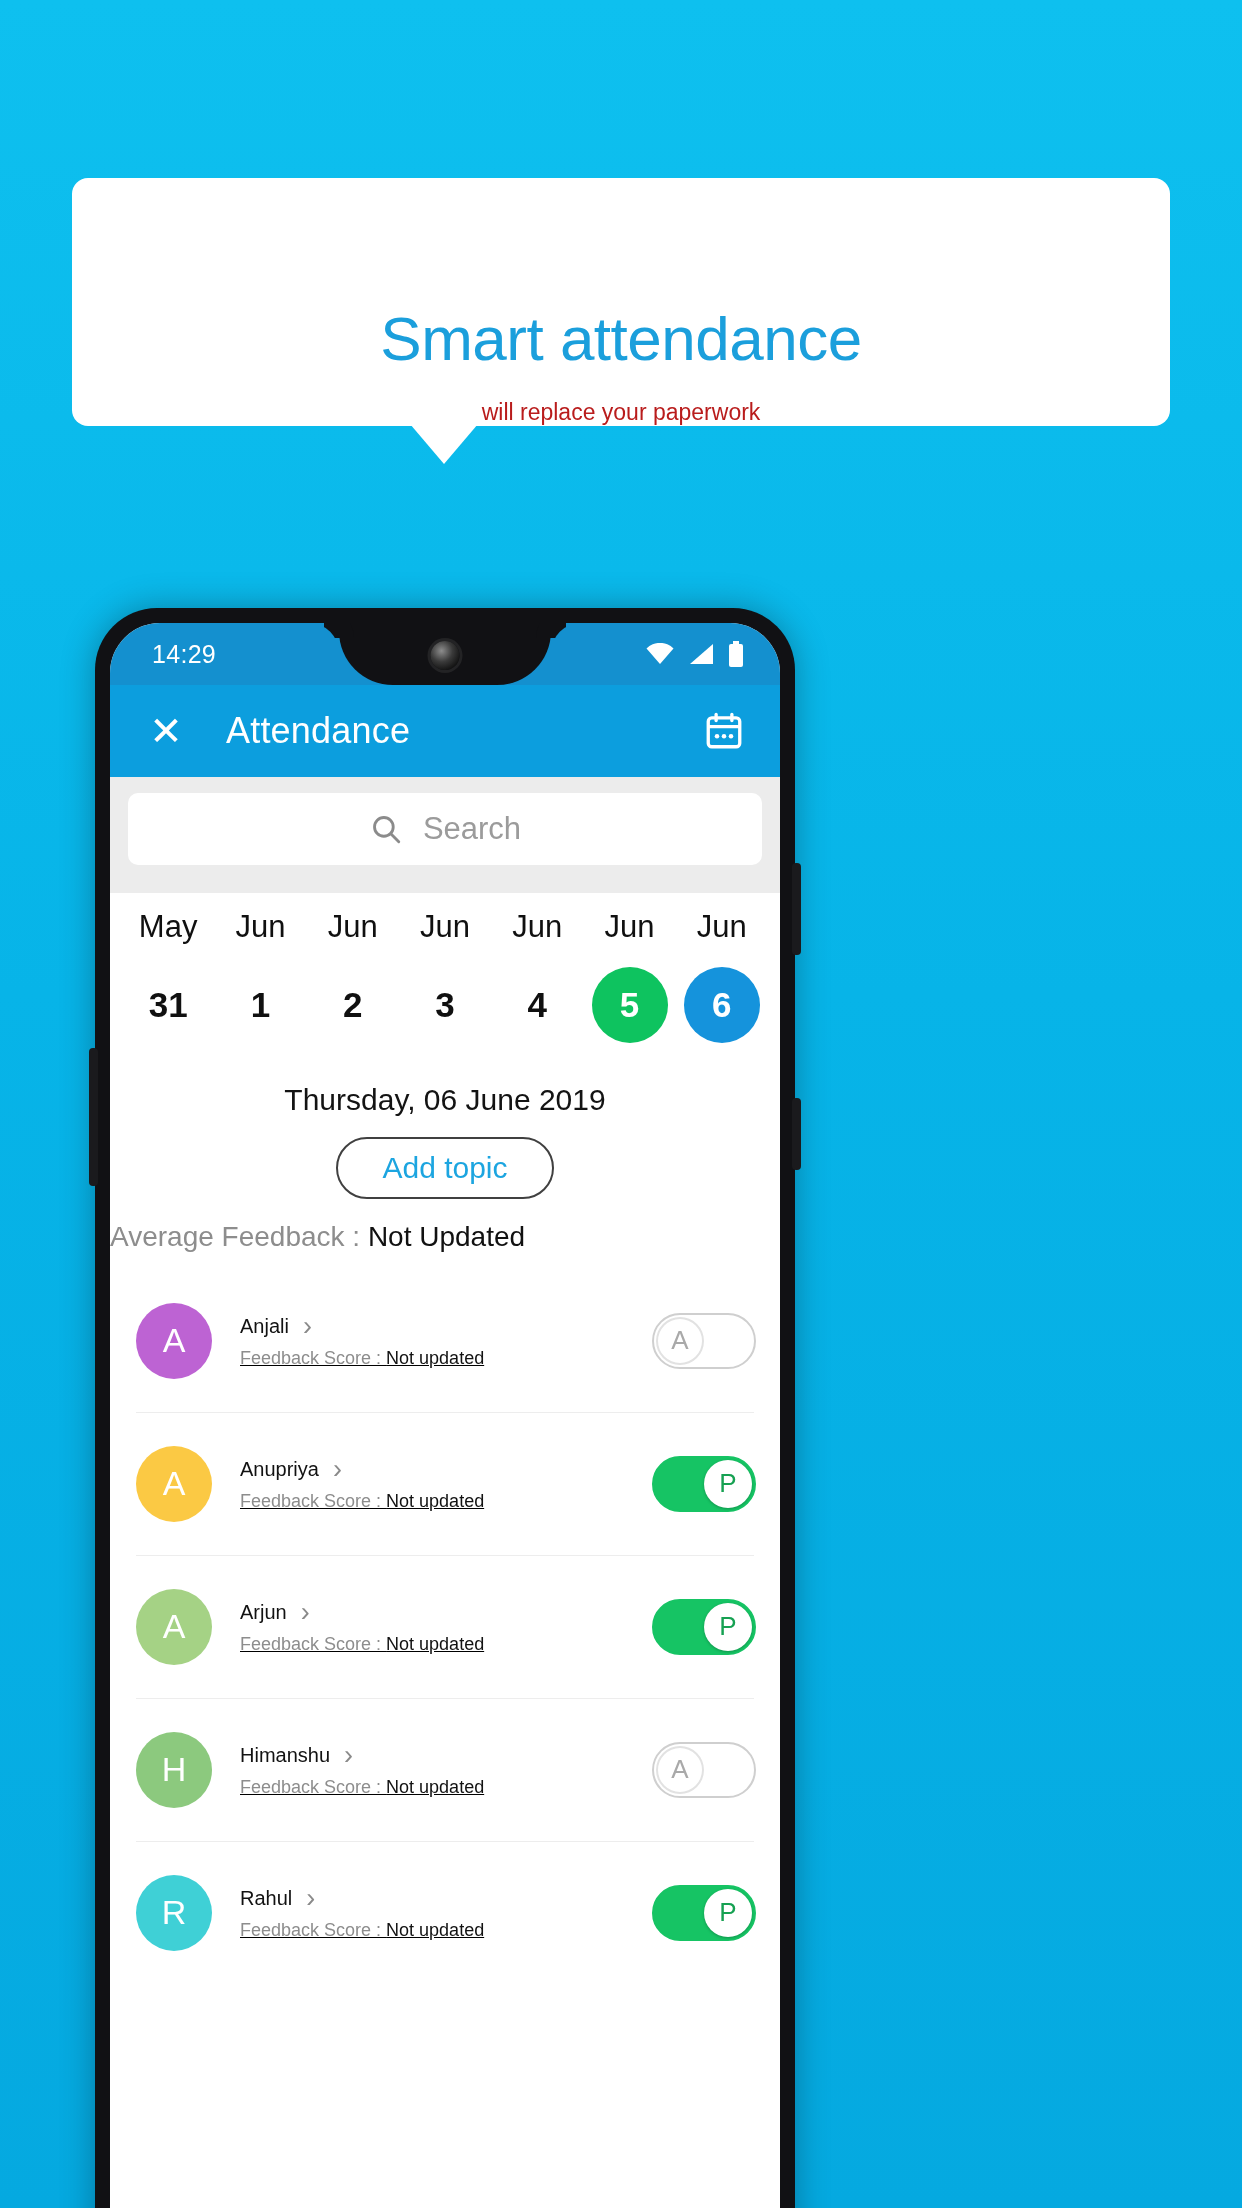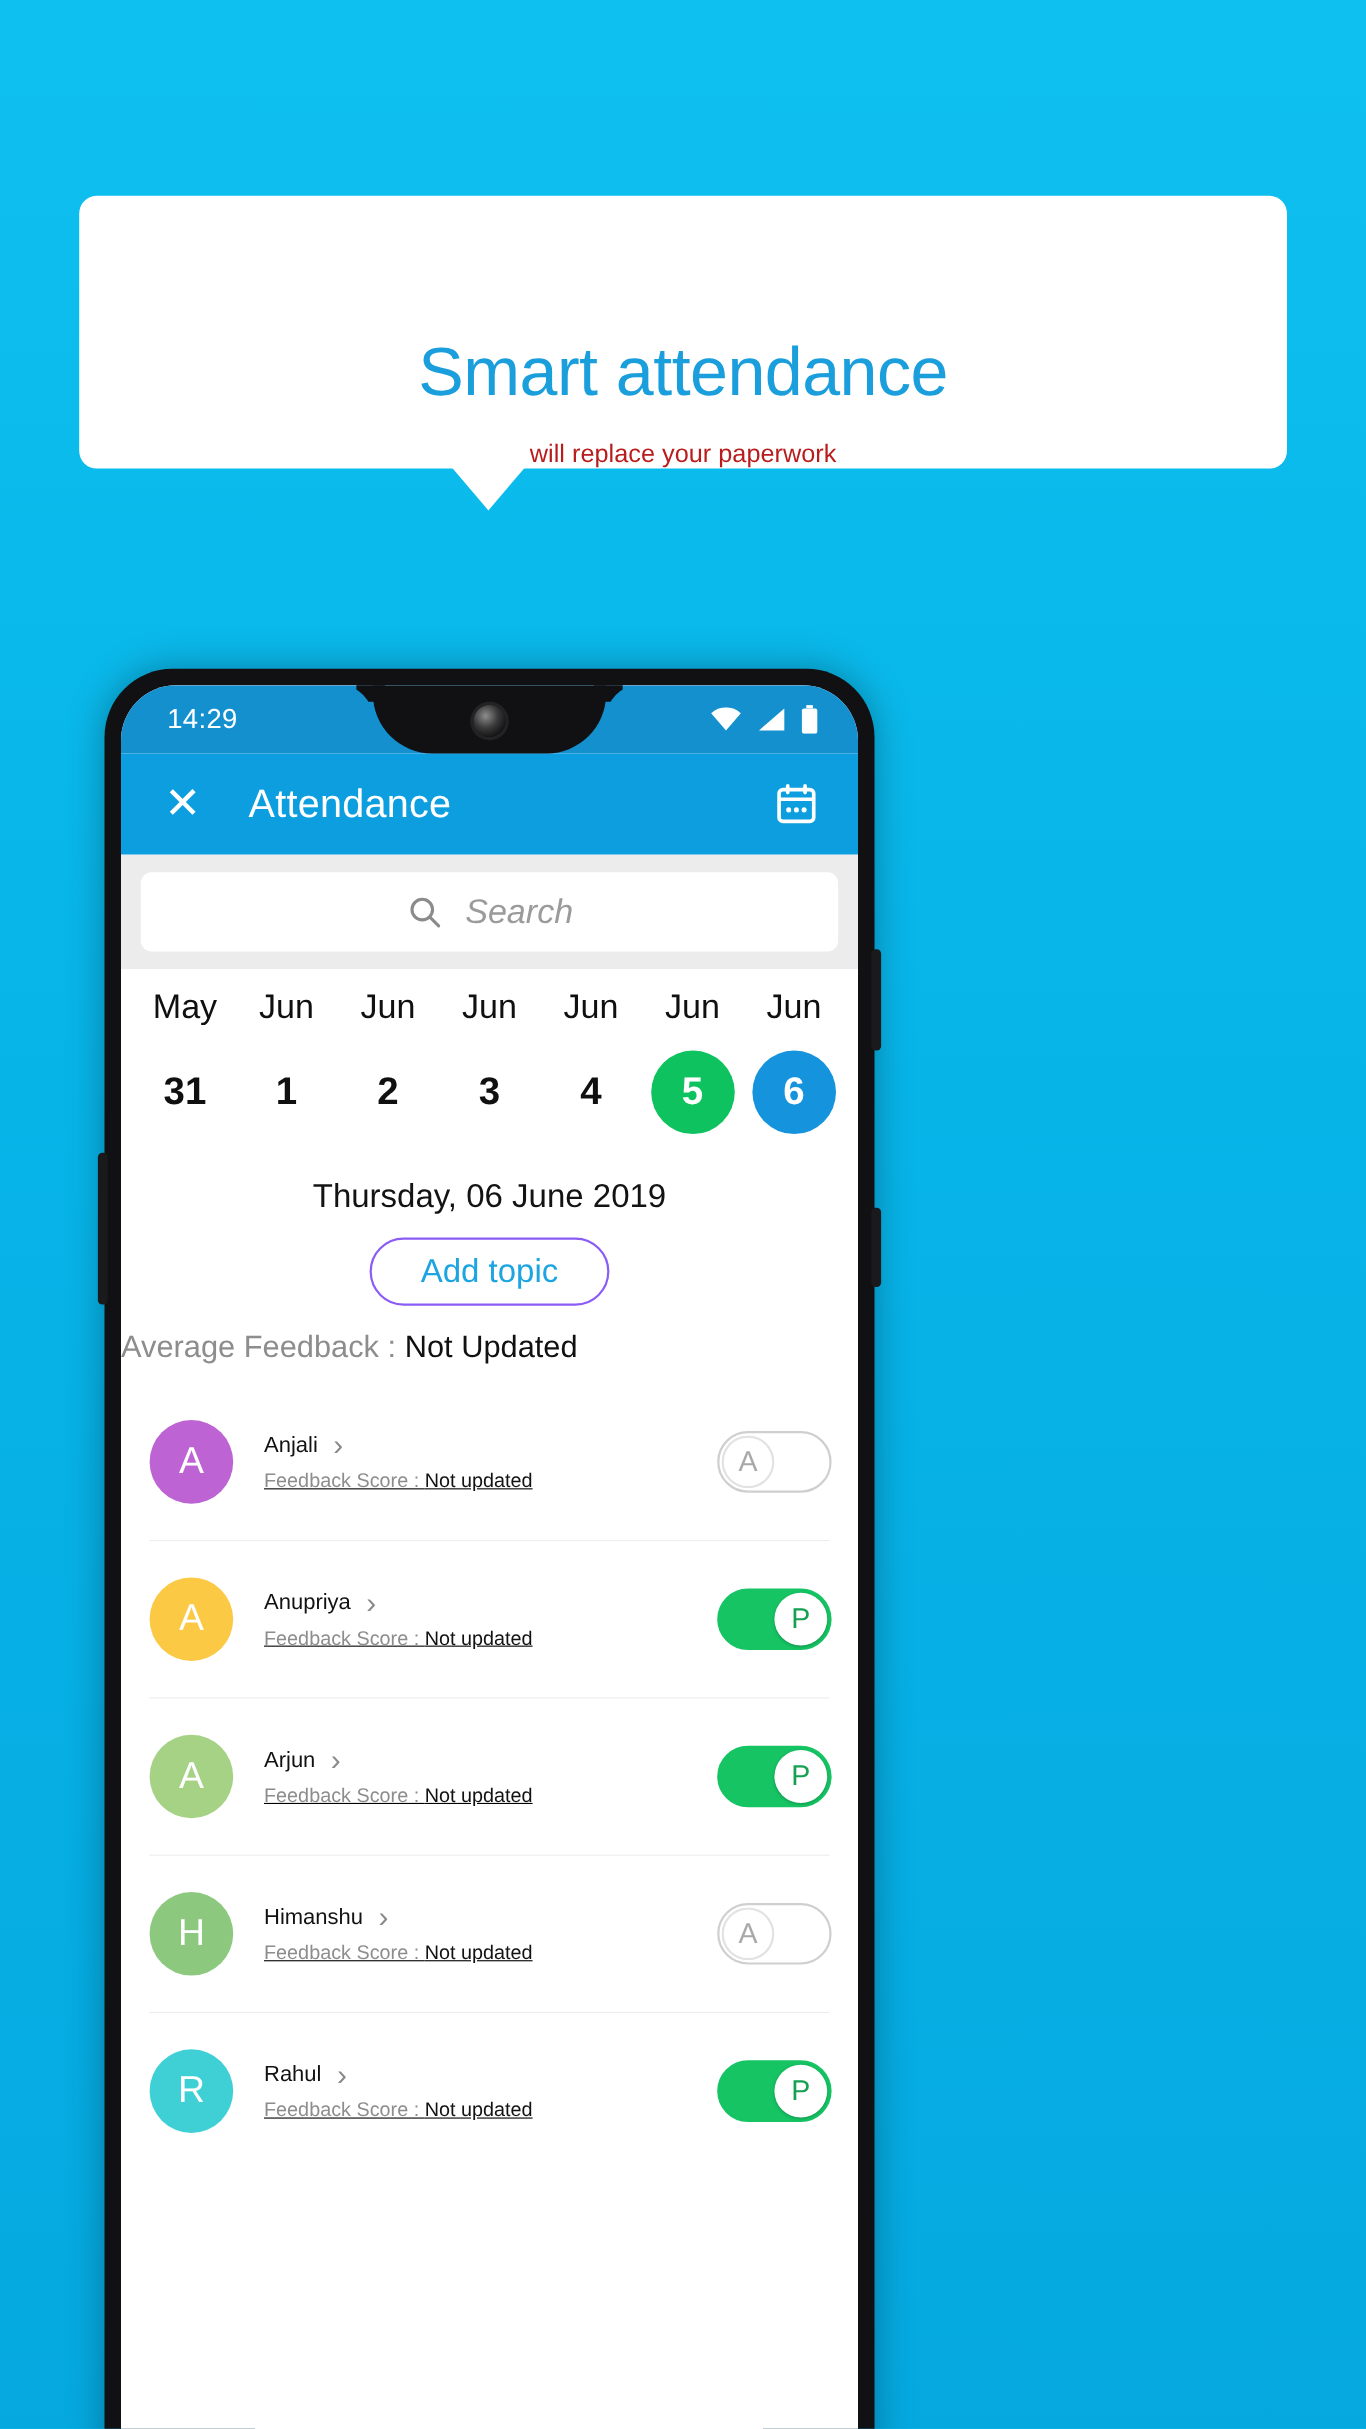--- a/index.html
+++ b/index.html
@@ -128,22 +128,21 @@
     margin-left:38px;
     font-size:36px;
     font-weight:400;
     letter-spacing:.2px;
   }
   #calendar-btn { margin-left:auto; width:48px; height:48px; display:flex; align-items:center; justify-content:center; cursor:pointer; }
 
   
   #search-area {
     background:#ececec;
-    padding:16px 18px 16px 18px;
-    font-style:italic;
+    padding:16px 18px 28px 18px;
   }
   #search-box {
     height:72px;
     background:#ffffff;
     border-radius:10px;
     display:flex; align-items:center; justify-content:center;
     gap:20px;
   }
   #search-placeholder {
     font-size:31px; color:#9b9b9b;
@@ -174,21 +173,21 @@
   .date-num.sel-blue  { background:#1593dc; color:#ffffff; }
 
   
   #day-heading {
     text-align:center;
     font-size:30px; color:#131313;
     margin-top:34px;
   }
   #add-topic-wrap { display:flex; justify-content:center; margin-top:20px; }
   #add-topic {
-    border:2px solid #8b5cf6;
+    border:2px solid #404040;
     color:#1ca5e0;
     background:#ffffff;
     border-radius:34px;
     font-size:30px;
     padding:12px 44px;
     cursor:pointer;
     font-family:"Liberation Sans", sans-serif;
   }
   #avg-feedback {
     margin-top:22px;

